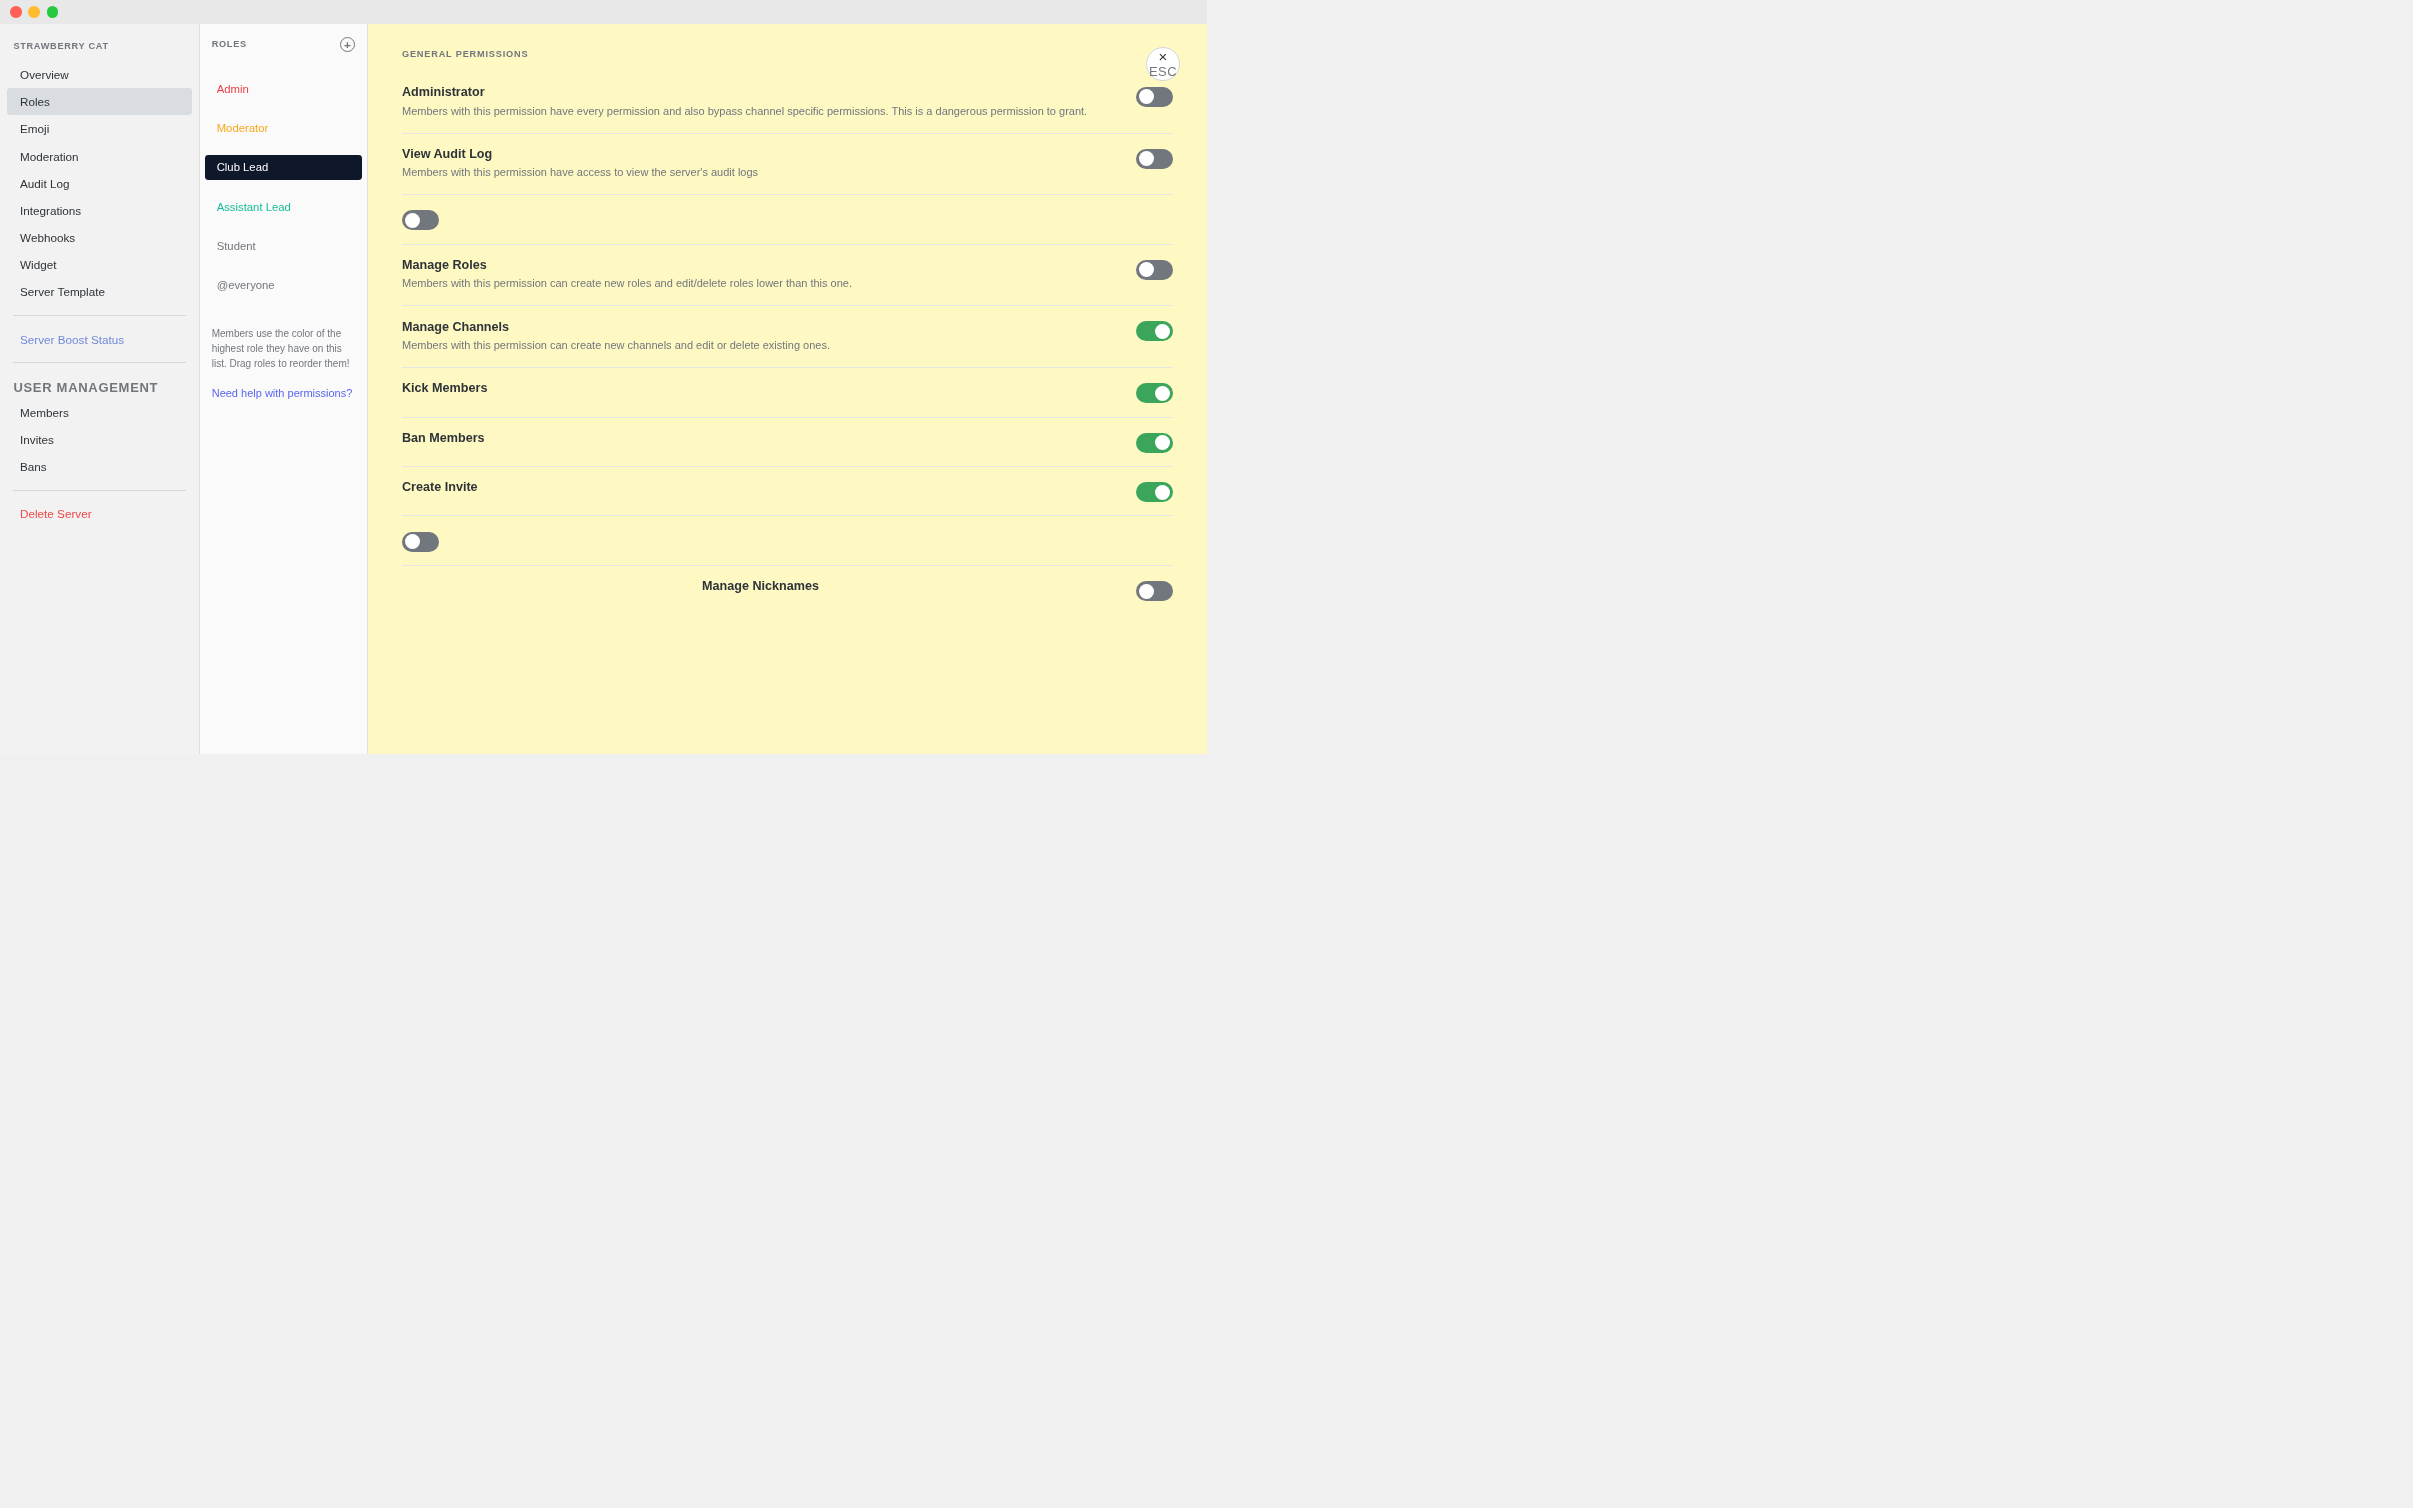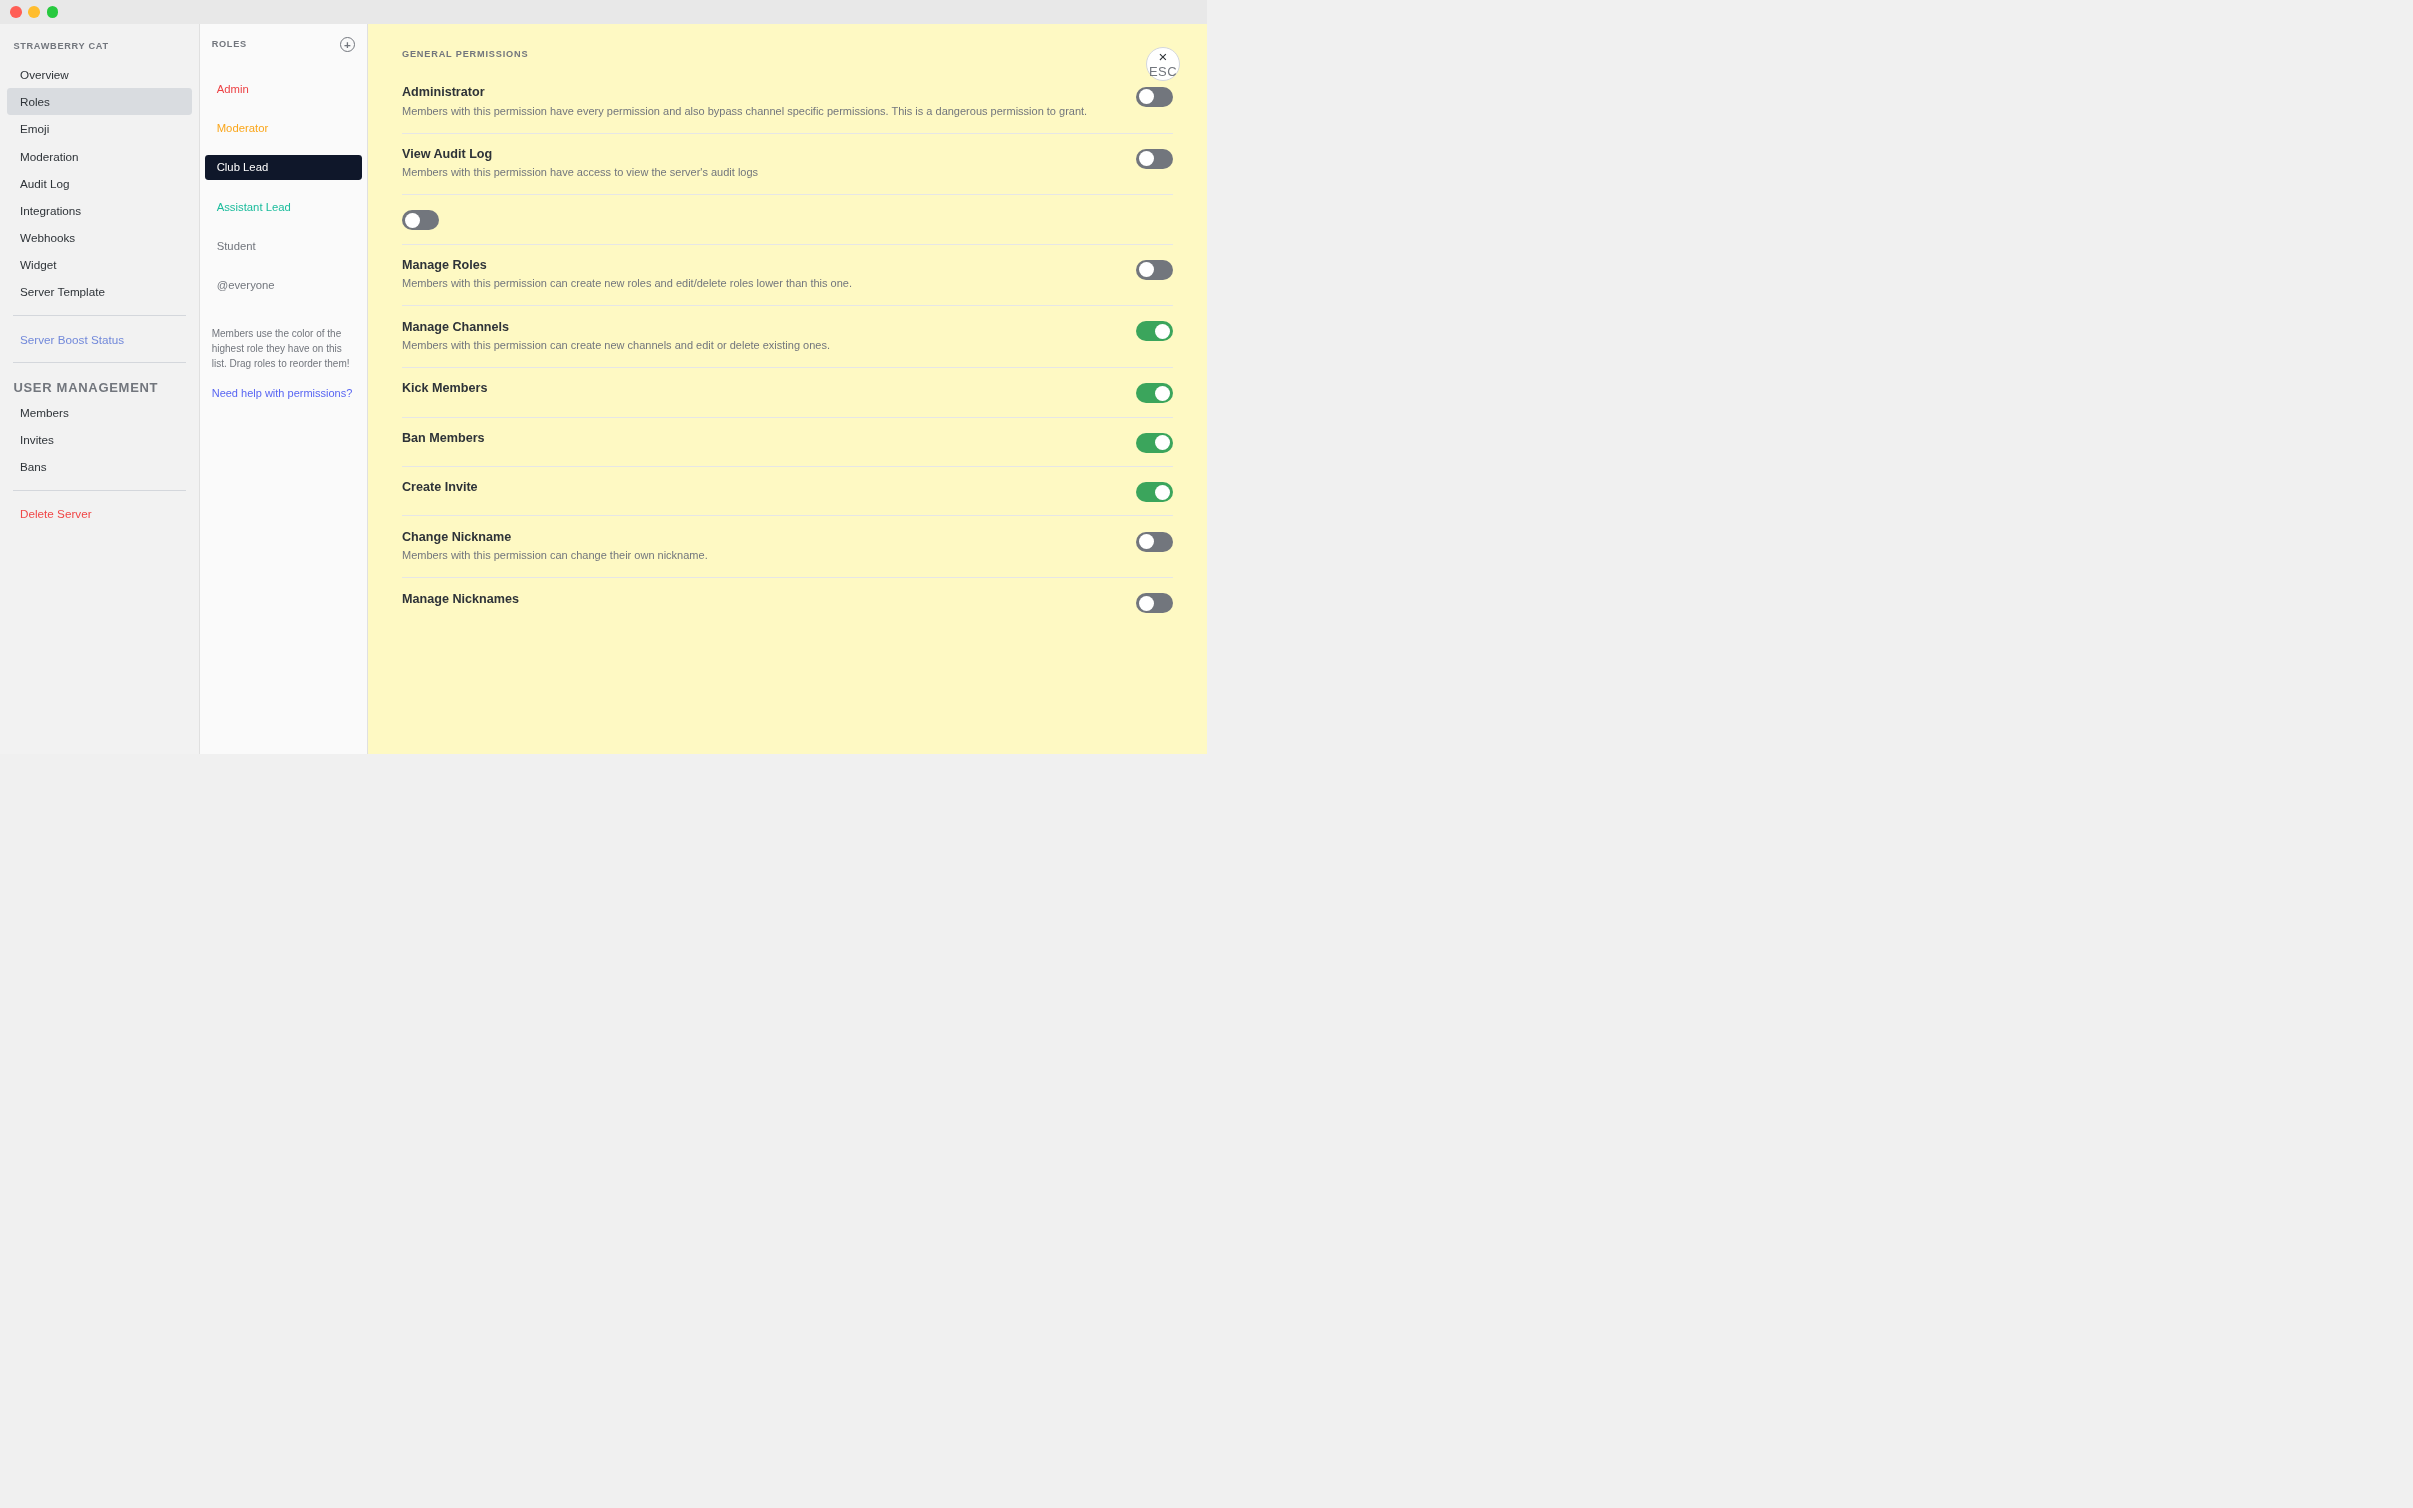--- a/index.html
+++ b/index.html
@@ -172,21 +172,21 @@
       margin-bottom: 13.4px;
     }
 
     .permission-row {
       display: flex;
       justify-content: space-between;
       align-items: flex-start;
       padding: 13.4px 0;
       border-bottom: 0.8px solid #e6e6e6;
     }
-    .permission-row:last-child { border-bottom: none; }
+    .permission-row:last-child { border-bottom: none; text-align: center; }
 
     .permission-info { flex: 1; padding-right: 17px; }
     .permission-name {
       font-size: 12.6px;
       font-weight: 600;
       color: #2e3338;
       margin-bottom: 3.4px;
     }
     .permission-desc {
       font-size: 11px;
@@ -362,24 +362,20 @@
           </div>
           <div class="toggle on"></div>
         </div>
         <div class="permission-row">
           <div class="permission-info">
             <div class="permission-name">Create Invite</div>
           </div>
           <div class="toggle on"></div>
         </div>
         <div class="permission-row">
-          <div class="permission-info">
-            <div class="permission-name">Change Nickname</div>
-            <div class="permission-desc">Members with this permission can change their own nickname.</div>
-          </div>
           <div class="toggle off"></div>
         </div>
         <div class="permission-row">
           <div class="permission-info">
             <div class="permission-name">Manage Nicknames</div>
           </div>
           <div class="toggle off"></div>
         </div>
       </div>
   </div>

